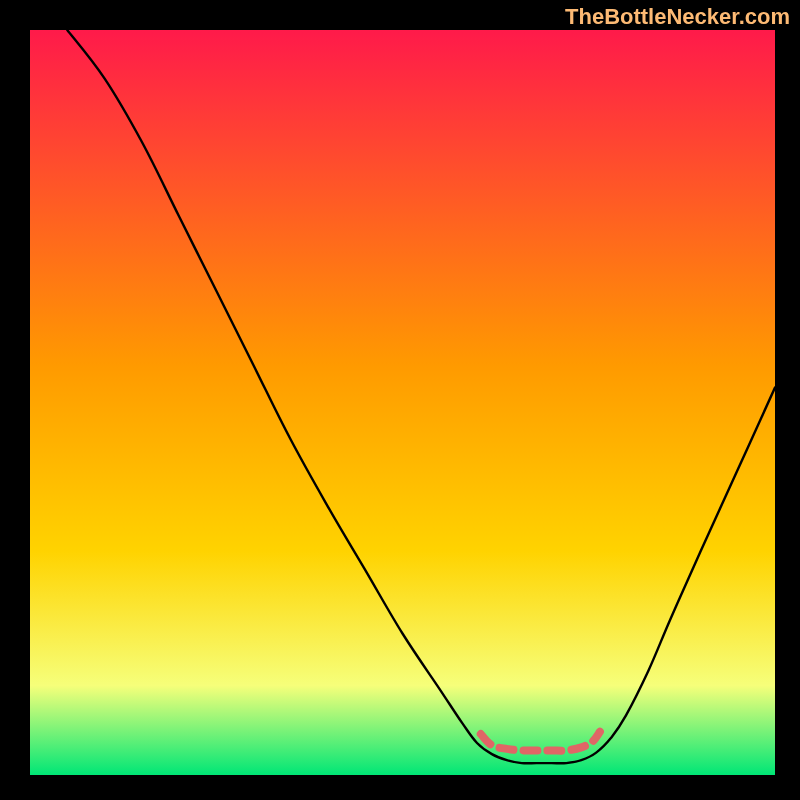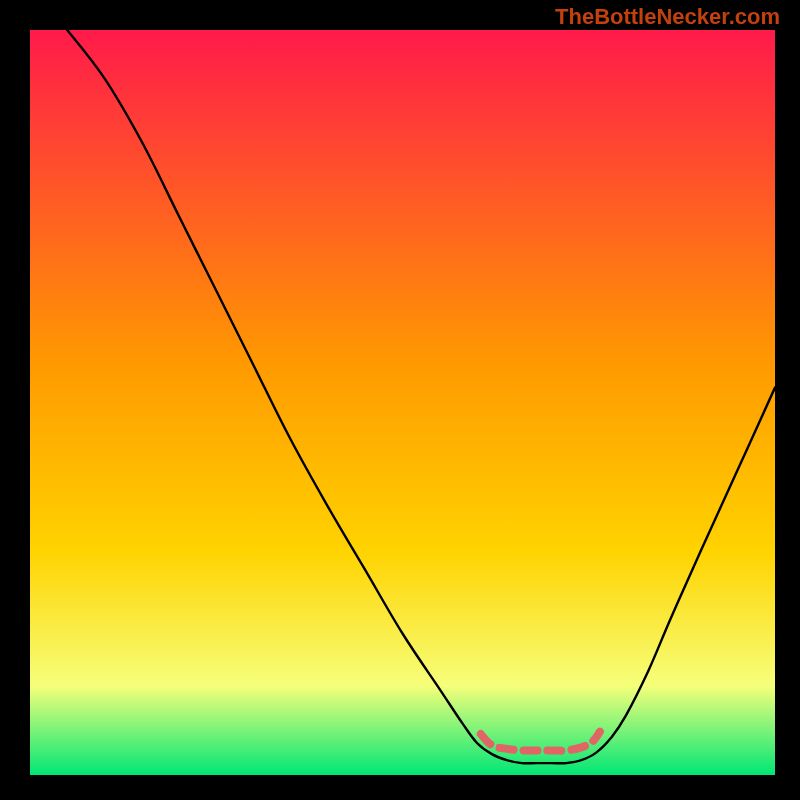--- a/index.html
+++ b/index.html
@@ -12,22 +12,22 @@
     font-family: Arial, Helvetica, sans-serif;
   }
   .container {
     position: relative;
     width: 800px;
     height: 800px;
   }
   .watermark {
     position: absolute;
     top: 4px;
-    right: 20px;
-    color: #c2410c;
+    right: 10px;
+    color: #fdba74;
     font-size: 22px;
     font-weight: 600;
     z-index: 10;
   }
   svg {
     display: block;
   }
 </style>
 </head>
 <body>

